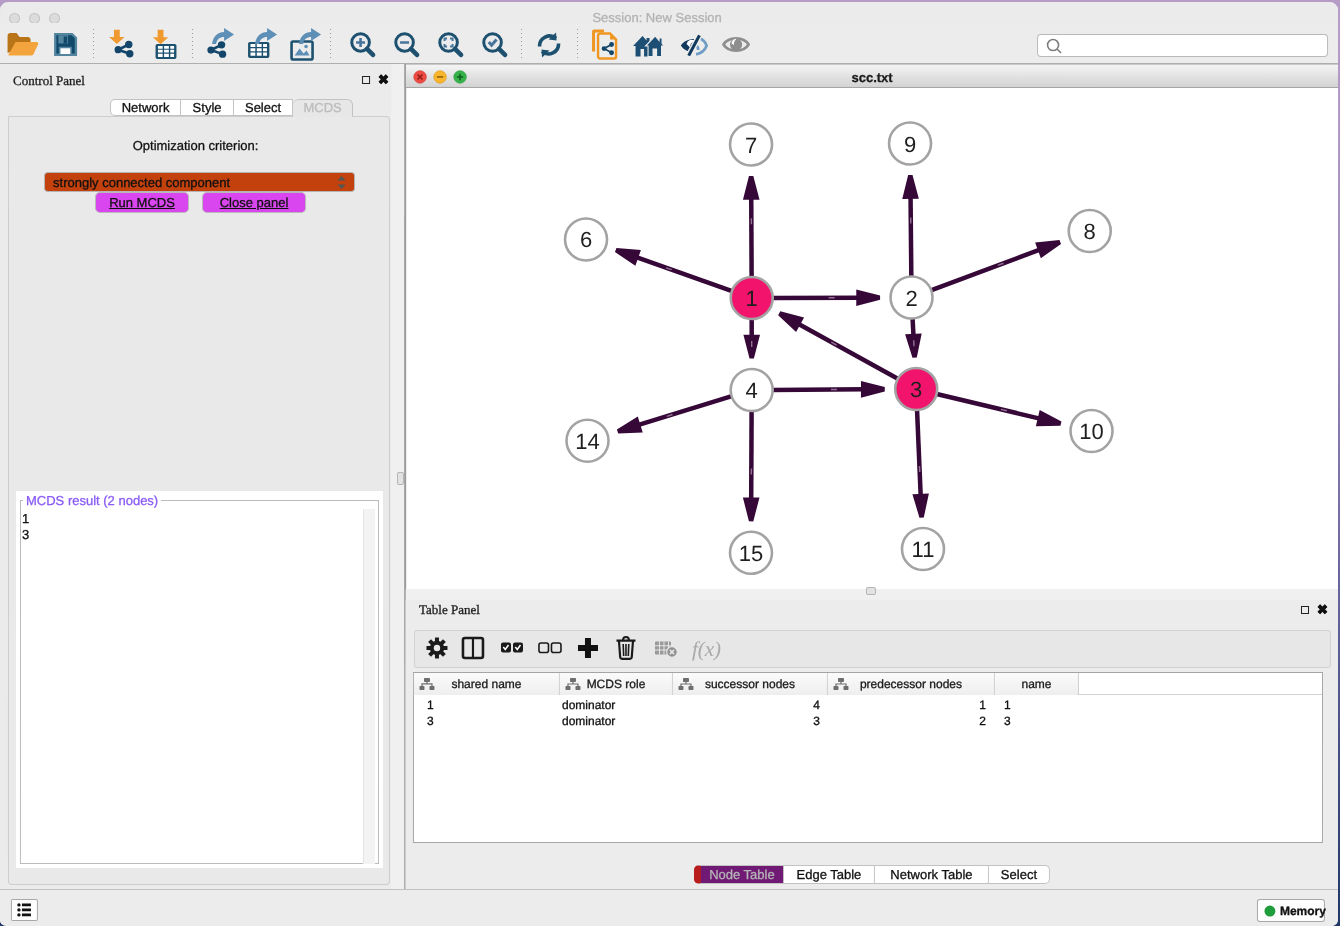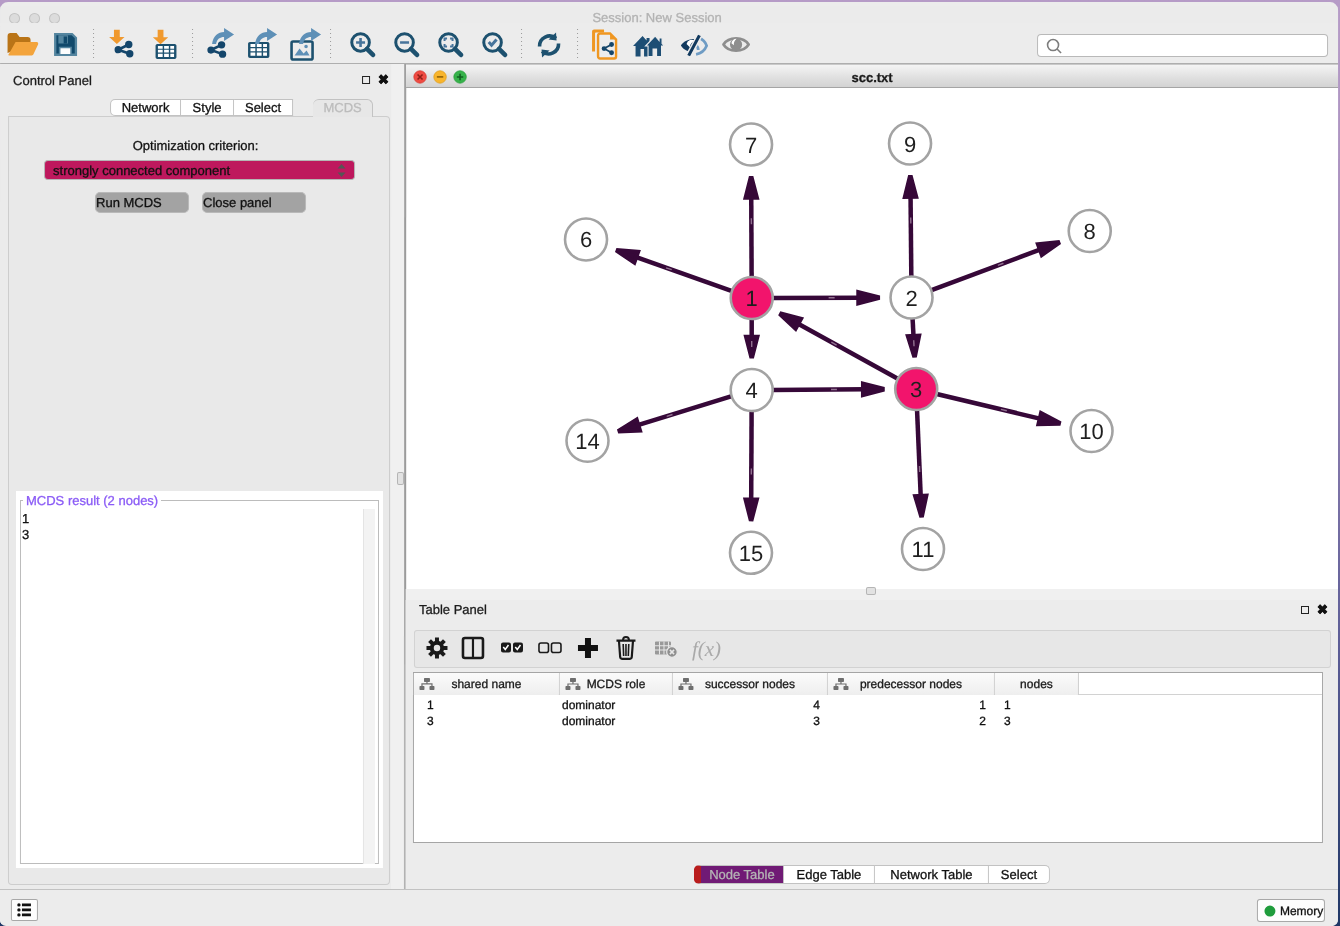--- a/index.html
+++ b/index.html
@@ -6,29 +6,29 @@
 html,body { width:1340px; height:926px; overflow:hidden; }
 body { font-family:"Liberation Sans", sans-serif; text-rendering:geometricPrecision; -webkit-text-stroke:0.3px; background:linear-gradient(180deg,#b69bc7 0%,#a58ebc 30%,#5c5d96 70%,#1f3766 100%); position:relative; }
 .window { position:absolute; left:0; top:2px; width:1338px; height:924px; background:#ececec; filter:opacity(0.999); transform:rotate(0.008deg); transform-origin:center; border-radius:8px 8px 6px 6px; overflow:hidden; }
 .titlebar { position:absolute; left:0; top:4px; width:100%; height:21px; background:#ebebeb; border-bottom:1px solid #dcdcdc; }
 .tl { position:absolute; top:6.5px; width:11px; height:11px; border-radius:50%; background:#dcdcdc; border:1px solid #c3c3c3; }
 .title-text { position:absolute; top:4px; left:-12px; width:100%; text-align:center; font-size:13px; color:#b3b3b3; }
 .toolbar { position:absolute; left:0; top:21px; width:100%; height:41px; background:#ececec; border-bottom:1px solid #aeaeae; }
 .searchbox { position:absolute; left:1037px; top:11px; width:291px; height:23px; background:#fff; border:1px solid #b9b9b9; border-radius:4px; }
 
 .cpanel { position:absolute; left:0; top:62px; width:391px; height:825px; background:#ebebeb; }
-.panel-head { font-size:13px; color:#1c1c1c; }
+.panel-head { font-size:13px; color:#1c1c1c;font-family:Liberation Serif, serif; }
 .float-ic { position:absolute; width:8px; height:8px; border:1.5px solid #222; }
 .close-ic { position:absolute; font-size:13px; font-weight:bold; color:#111; line-height:10px; }
 .tabs { position:absolute; display:flex; }
 .tab { height:17px; background:#fff; border:1px solid #c2c2c2; border-left:none; font-size:13px; color:#111; text-align:center; line-height:16px; }
 .tab.first { border-left:1px solid #c2c2c2; border-radius:5px 0 0 5px;margin-left:30px; }
-.tab.sel { background:#e7e7e7; color:#bcbcbc; border-radius:6px 6px 0 0; border-bottom:none; height:18px;margin-left:20px; }
+.tab.sel { background:#e7e7e7; color:#bcbcbc; border-radius:6px 6px 0 0; border-bottom:none; height:18px; }
 .cp-box { position:absolute; left:8px; top:52px; width:382px; height:769px; background:#e9e9e9; border:1px solid #cdcdcd; border-radius:0 4px 4px 4px; }
-.btn { position:absolute; background:#a3a3a3; border:1px solid #b9b9b9; border-radius:5px; font-size:13px; color:#111; text-align:left; }
+.btn { position:absolute; background:#d946ef; border:1px solid #b9b9b9; border-radius:5px; font-size:13px; color:#111; text-align:center;text-decoration:underline; }
 .vdiv { position:absolute; left:391px; top:62px; width:14px; height:825px; background:#f0f0f0; border-right:1px solid #a9a9a9; }
 .vdiv-handle { position:absolute; left:6px; top:408px; width:7px; height:13px; background:#e2e2e2; border:1px solid #b5b5b5; border-radius:2px; }
 
 .netwin { position:absolute; left:405px; top:62px; width:933px; height:525px; border-left:1px solid #9b9b9b; }
 .net-titlebar { position:absolute; left:0; top:0; width:100%; height:24px; background:linear-gradient(#f4f4f4,#dfdfdf 60%,#d3d3d3); border-top:1px solid #c9c9c9; border-bottom:1px solid #a5a5a5; }
 .net-title { position:absolute; top:5px; left:0; width:100%; text-align:center; font-size:13px; font-weight:bold; color:#1a1a1a; }
 .net-content { position:absolute; left:1px; top:24px; width:932px; height:501px; background:#fff; }
 
 .hdiv { position:absolute; left:405px; top:587px; width:933px; height:11px; background:#f0f0f0; border-left:1px solid #b5b5b5; }
 .hdiv-handle { position:absolute; left:460px; top:-2px; width:10px; height:8px; background:#e2e2e2; border:1px solid #b5b5b5; border-radius:2px; }
@@ -36,21 +36,21 @@
 .tp-toolbar { position:absolute; left:8px; top:30px; width:917px; height:38px; background:#e7e7e7; border:1px solid #d2d2d2; border-radius:3px; }
 .ttable { position:absolute; left:7px; top:72px; width:910px; height:171px; background:#fff; border:1px solid #a5a5a5; }
 .thead { position:absolute; left:0; top:0; width:100%; height:22px; background:#fff; border-bottom:1px solid #d2d2d2; }
 .th { position:absolute; top:0; height:22px; background:linear-gradient(#fbfbfb,#eeeeee); border-right:1px solid #cfcfcf; font-size:12px; color:#1a1a1a; text-align:center; line-height:22px; }
 .td { position:absolute; font-size:12px; color:#111; height:16px; line-height:16px; }
 .btabs { position:absolute; left:288px; top:265px; display:flex; }
 .btab { height:19px; background:#fff; border:1px solid #c2c2c2; border-left:none; font-size:13px; color:#111; text-align:center; line-height:18px; }
 .btab.first { border-left:7px solid #b91c1c; border-radius:5px 0 0 5px; background:#701a75; color:#b5b5b5; }
 .btab.last { border-radius:0 5px 5px 0; }
 
-.statusbar { position:absolute; left:0; top:887px; width:1338px; height:35px; background:#ececec; border-top:1px solid #c2c2c2; }
+.statusbar { position:absolute; left:0; top:887px; width:1338px; height:35px; background:#ececec; border-top:1px solid #c2c2c2;font-weight:bold; }
 .sbtn { position:absolute; background:#fdfdfd; border:1px solid #a8a8a8; }
 svg text { font-family:"Liberation Sans", sans-serif; }
 </style>
 </head>
 <body>
 <div class="window">
   <div class="titlebar">
     <div class="tl" style="left:8.5px"></div>
     <div class="tl" style="left:28.5px"></div>
     <div class="tl" style="left:48.5px"></div>
@@ -227,21 +227,21 @@
     <div class="float-ic" style="left:362px;top:12px"></div>
     <div class="close-ic" style="left:378px;top:11px">✖</div>
     <div class="cp-box"></div>
     <div class="tabs" style="left:80px;top:35px">
       <div class="tab first" style="width:71px">Network</div>
       <div class="tab" style="width:53px">Style</div>
       <div class="tab" style="width:59px">Select</div>
       <div class="tab sel" style="width:60px">MCDS</div>
     </div>
     <div style="position:absolute;left:0;top:74px;width:391px;text-align:center;font-size:13px;color:#111">Optimization criterion:</div>
-    <div style="position:absolute;left:44px;top:96px;width:311px;height:20px;background:#be185d;border:1px solid #b5b5b5;border-radius:4px;font-size:13px;color:#111;line-height:19px;padding-left:8px">strongly connected component
+    <div style="position:absolute;left:44px;top:108px;width:311px;height:20px;background:#c2410c;border:1px solid #b5b5b5;border-radius:4px;font-size:13px;color:#111;line-height:19px;padding-left:8px">strongly connected component
       <svg width="11" height="16" style="position:absolute;right:7px;top:2px">
         <path d="M1.5,5.5 L5.5,1 L9.5,5.5 Z M1.5,9.5 L5.5,14 L9.5,9.5 Z" fill="#555"></path>
       </svg>
     </div>
     <div class="btn" style="left:95px;top:128px;width:94px;height:21px;line-height:20px">Run MCDS</div>
     <div class="btn" style="left:202px;top:128px;width:104px;height:21px;line-height:20px">Close panel</div>
     <div style="position:absolute;left:16px;top:427px;width:367px;height:377px;background:#fff">
       <div style="position:absolute;left:4px;top:9px;right:4px;bottom:4px;border:1px solid #bcbcbc"></div>
       <div style="position:absolute;left:7px;top:2px;background:#fff;padding:0 3px;font-size:13px;color:#8b5cf6">MCDS result (2 nodes)</div>
       <div style="position:absolute;left:347px;top:18px;width:12px;height:355px;background:#f3f3f3;border-left:1px solid #e4e4e4"></div>
@@ -407,21 +407,21 @@
 
         <text x="272" y="25" style="font-family:'Liberation Serif',serif;font-style:italic;font-size:21px" fill="#a9a9a9">f(x)</text>
       </svg>
     </div>
     <div class="ttable">
       <div class="thead">
         <div class="th" style="left:0;width:146px">shared name</div>
         <div class="th" style="left:146px;width:113px">MCDS role</div>
         <div class="th" style="left:259px;width:155px">successor nodes</div>
         <div class="th" style="left:414px;width:167px">predecessor nodes</div>
-        <div class="th" style="left:581px;width:84px">nodes</div>
+        <div class="th" style="left:581px;width:84px">name</div>
         <svg width="700" height="22" style="position:absolute;left:0;top:0;pointer-events:none">
           <g fill="#6e6e6e">
             <g transform="translate(13,11)" id="hier">
               <rect x="-3" y="-6" width="6" height="4" rx="0.8"></rect>
               <rect x="-7.5" y="2" width="5" height="4" rx="0.8"></rect>
               <rect x="2.5" y="2" width="5" height="4" rx="0.8"></rect>
               <path d="M0,-2 L0,0 M-5,2 L-5,0 L5,0 L5,2" stroke="#6e6e6e" stroke-width="1.2" fill="none"></path>
             </g>
             <use href="#hier" x="146"></use>
             <use href="#hier" x="259"></use>

